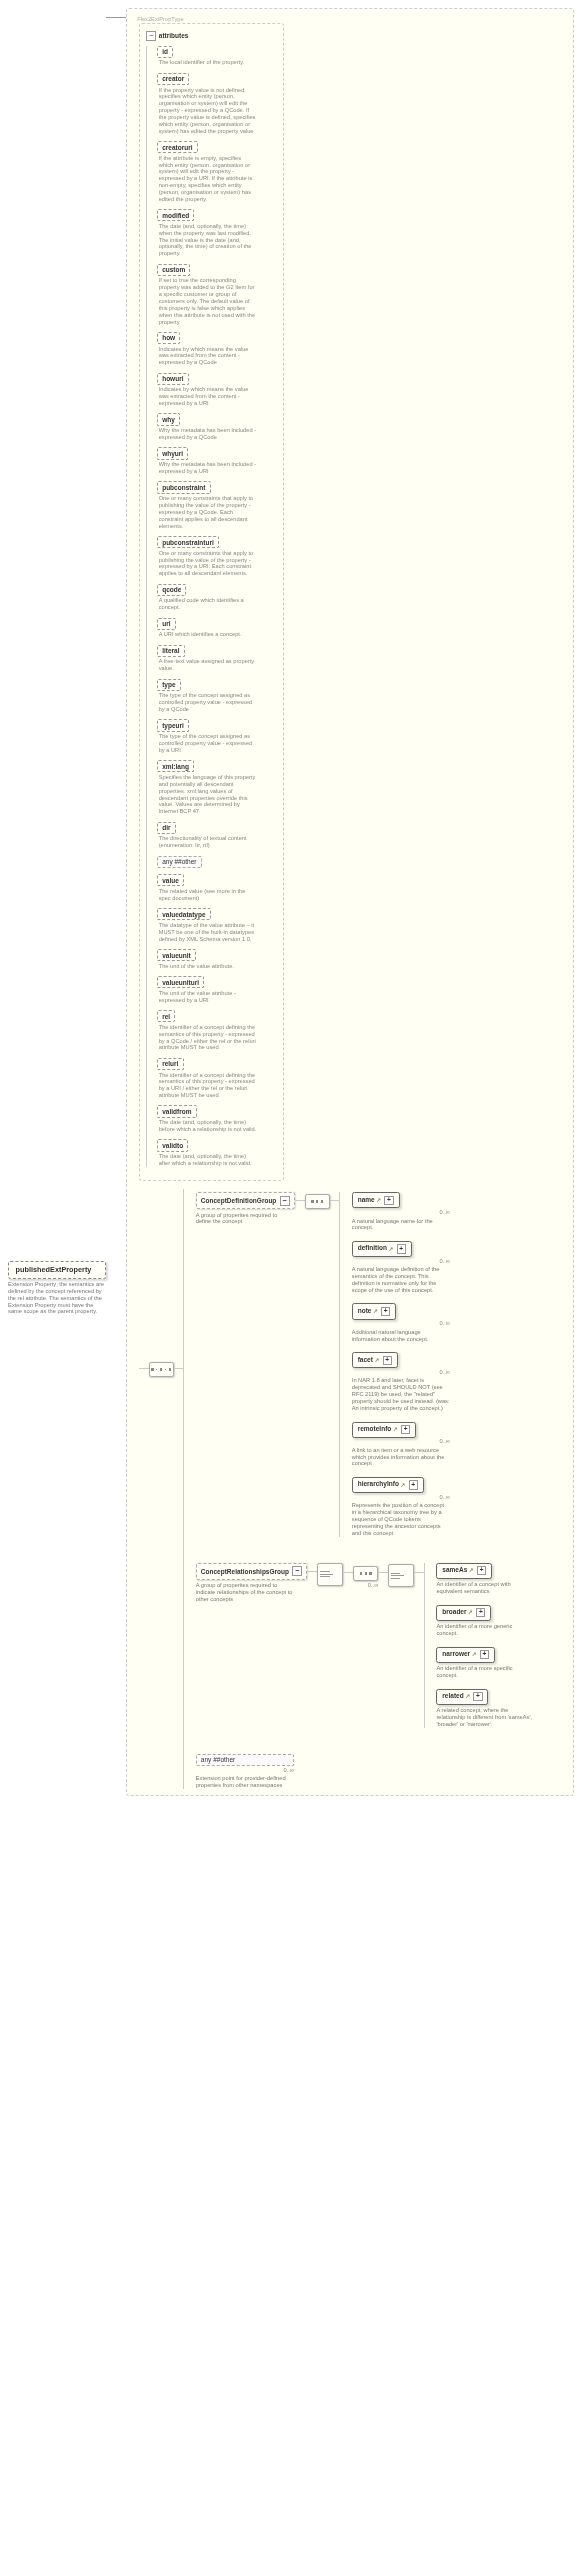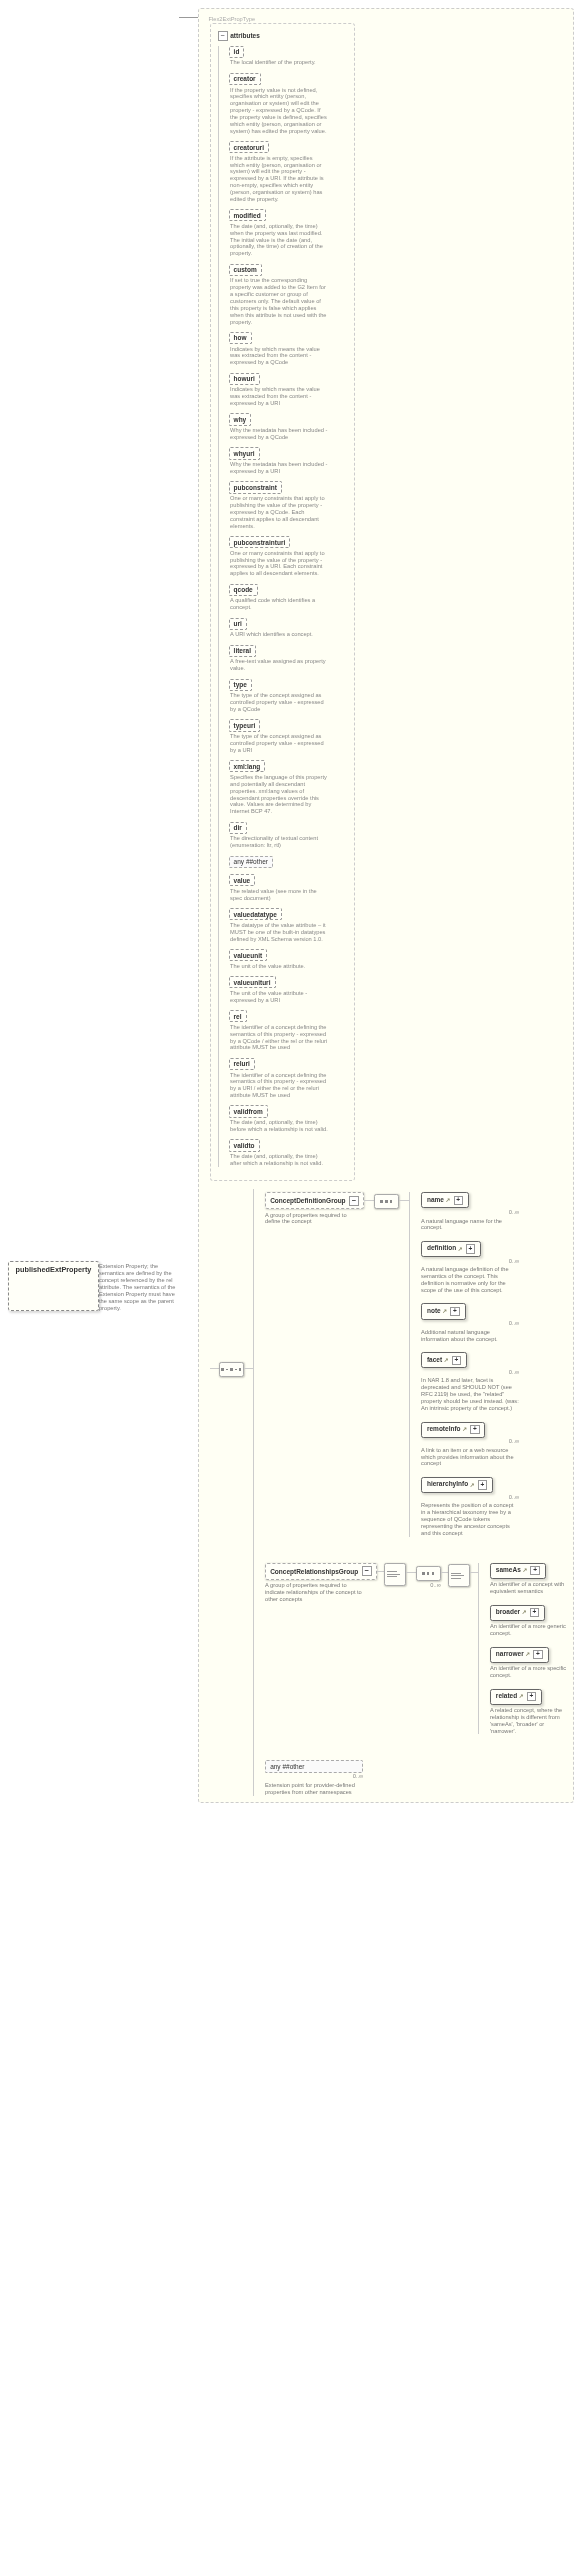--- a/index.html
+++ b/index.html
@@ -201,21 +201,21 @@
   width: 9.8px;
   border-top: 0.8px solid #ccc;
   margin-top: 8.1px;
 }
 </style>
 </head>
 <body>
 
 <div class="root">
 
-  <div style="display:flex; flex-direction:row; margin-top:1253px;">
+  <div style="display:flex; flex-direction:column; margin-top:1253px;">
     <div class="element-box">
       <span>publishedExtProperty</span>
     </div>
     <div class="annot">Extension Property; the semantics are defined by the concept referenced by the rel attribute. The semantics of the Extension Property must have the same scope as the parent property.</div>
   </div>
 
   <div class="connector"></div>
 
   <div class="outer-dashed" style="flex:1;">
     <div class="type-label">Flex2ExtPropType</div>

